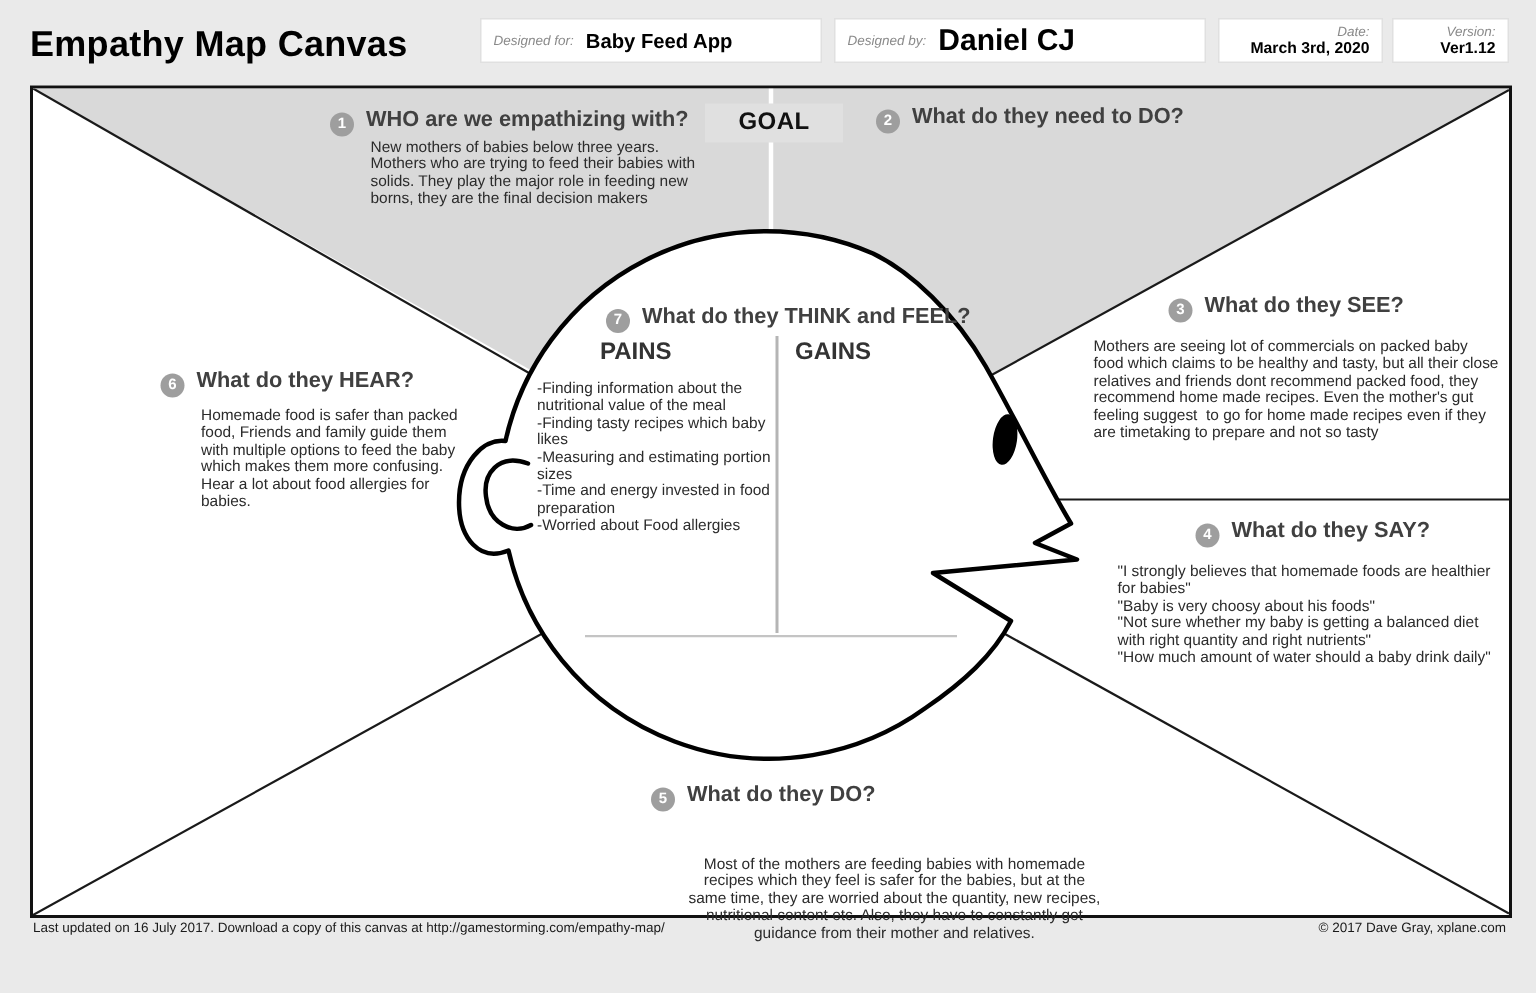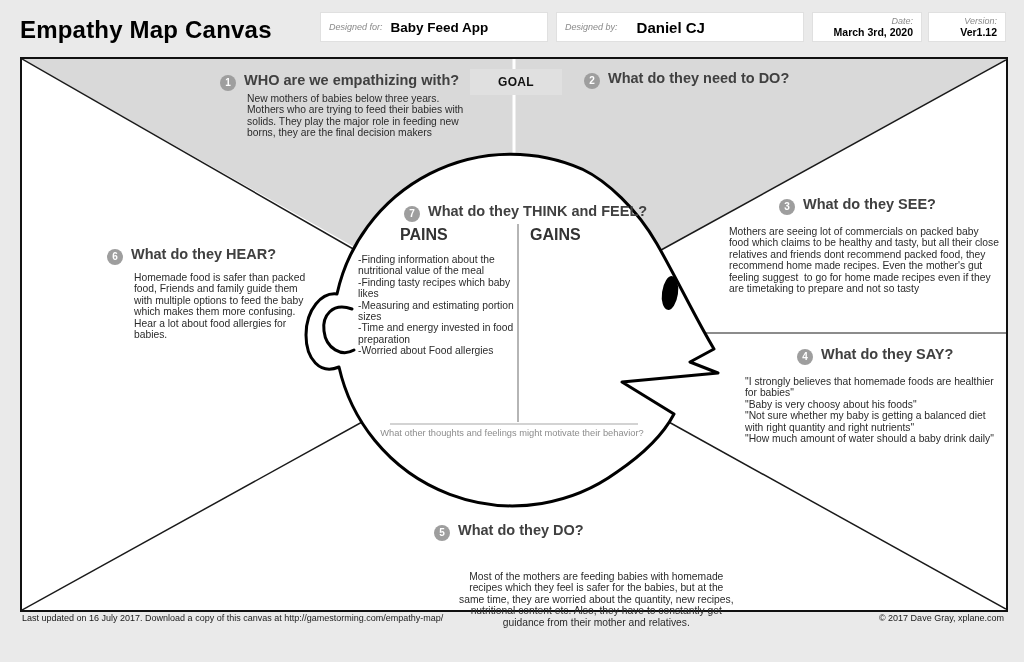--- a/index.html
+++ b/index.html
@@ -35,21 +35,21 @@
   }
   .sec-title{
     position:absolute;font-size:14.5px;font-weight:700;color:#404040;white-space:nowrap;
   }
   .sec-body{
     position:absolute;font-size:10.3px;line-height:11.4px;color:#2b2b2b;white-space:pre;
   }
   .goal{
     position:absolute;left:448px;top:10px;width:92px;height:26px;background:#e0e0e0;
     display:flex;align-items:center;justify-content:center;
-    font-size:12px;font-weight:800;color:#111;letter-spacing:.3px;
+    font-size:16px;font-weight:800;color:#111;letter-spacing:.3px;
   }
   .col-label{position:absolute;font-size:16px;font-weight:700;color:#333;}
   .think-note{
     position:absolute;left:340px;top:369px;width:300px;text-align:center;
     font-size:9.3px;color:#8d8d8d;white-space:nowrap;
   }
   .footer-text{position:absolute;top:613px;font-size:9px;color:#1a1a1a;white-space:nowrap;}
   .footer-left{left:22px;}
   .footer-right{right:20px;text-align:right;}
 </style>
@@ -57,21 +57,21 @@
 <body>
 
 <div class="page-title">Empathy Map Canvas</div>
 
 <div class="field-box" style="left:320px;width:228px;">
   <span class="field-label">Designed for:</span>
   <span class="field-value" style="font-size:13.5px;">Baby Feed App</span>
 </div>
 <div class="field-box" style="left:556px;width:248px;">
   <span class="field-label">Designed by:</span>
-  <span class="field-value" style="font-size:15px;margin-left:11px;">Daniel CJ</span>
+  <span class="field-value" style="font-size:20px;">Daniel CJ</span>
 </div>
 <div class="field-box small" style="left:812px;width:110px;">
   <span class="field-label">Date:</span>
   <span class="field-value">March 3rd, 2020</span>
 </div>
 <div class="field-box small" style="left:928px;width:78px;">
   <span class="field-label">Version:</span>
   <span class="field-value">Ver1.12</span>
 </div>
 
@@ -162,18 +162,17 @@
   <div class="col-label" style="left:508px;top:167px;">GAINS</div>
   <div class="sec-body" style="left:336px;top:195px;">-Finding information about the
 nutritional value of the meal
 -Finding tasty recipes which baby
 likes
 -Measuring and estimating portion
 sizes
 -Time and energy invested in food
 preparation
 -Worried about Food allergies</div>
-  <div class="think-note">What other thoughts and feelings might motivate their behavior?</div>
 
 </div>
 
 <div class="footer-text footer-left">Last updated on 16 July 2017. Download a copy of this canvas at http://gamestorming.com/empathy-map/</div>
 <div class="footer-text footer-right">© 2017 Dave Gray, xplane.com</div>
 
 </body></html>

